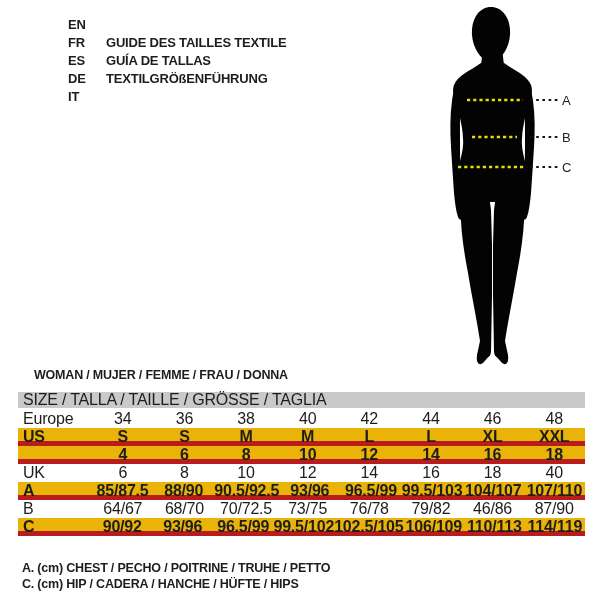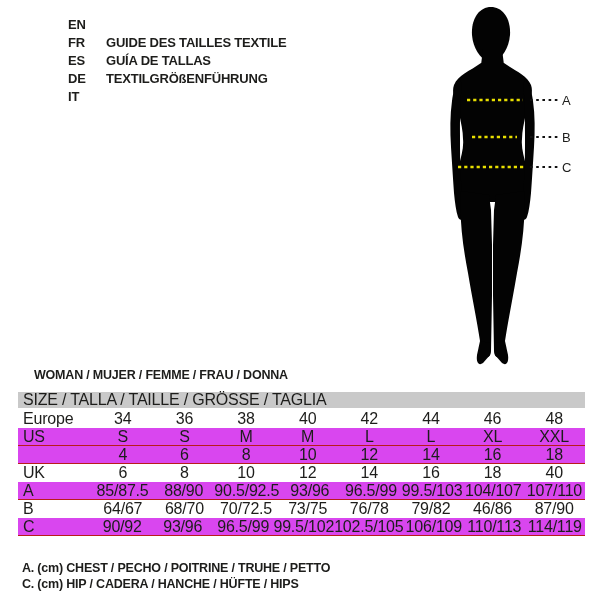--- a/index.html
+++ b/index.html
@@ -20,21 +20,21 @@
   .measure-letter.mC { top:156px; }
 
   .section-title { position:absolute; left:34px; top:368px;
     font-weight:bold; font-size:12.5px; letter-spacing:-0.2px; }
 
   .size-table { position:absolute; left:18px; top:392px; width:567px; font-size:16px; }
   .thead { height:16px; background:#c9c9c9; display:flex; align-items:center;
     padding-left:5px; margin-bottom:2px; letter-spacing:-0.2px; }
   .tr { display:grid; grid-template-columns:74px repeat(8,1fr); height:18px;
     align-items:center; box-sizing:border-box; }
-  .tr.shade { background:#d946ef; border-bottom:1px solid #b91c1c; }
+  .tr.shade { background:#eab308; border-bottom:5px solid #b91c1c;font-weight:bold; }
   .td { text-align:center; white-space:nowrap; letter-spacing:-0.2px; }
   .td.label { text-align:left; padding-left:5px; }
 
   .legend { position:absolute; left:22px; top:560px; font-weight:bold;
     font-size:12.5px; line-height:16px; letter-spacing:-0.2px; }
 </style>
 </head>
 <body>
 
 <div class="lang-list">

